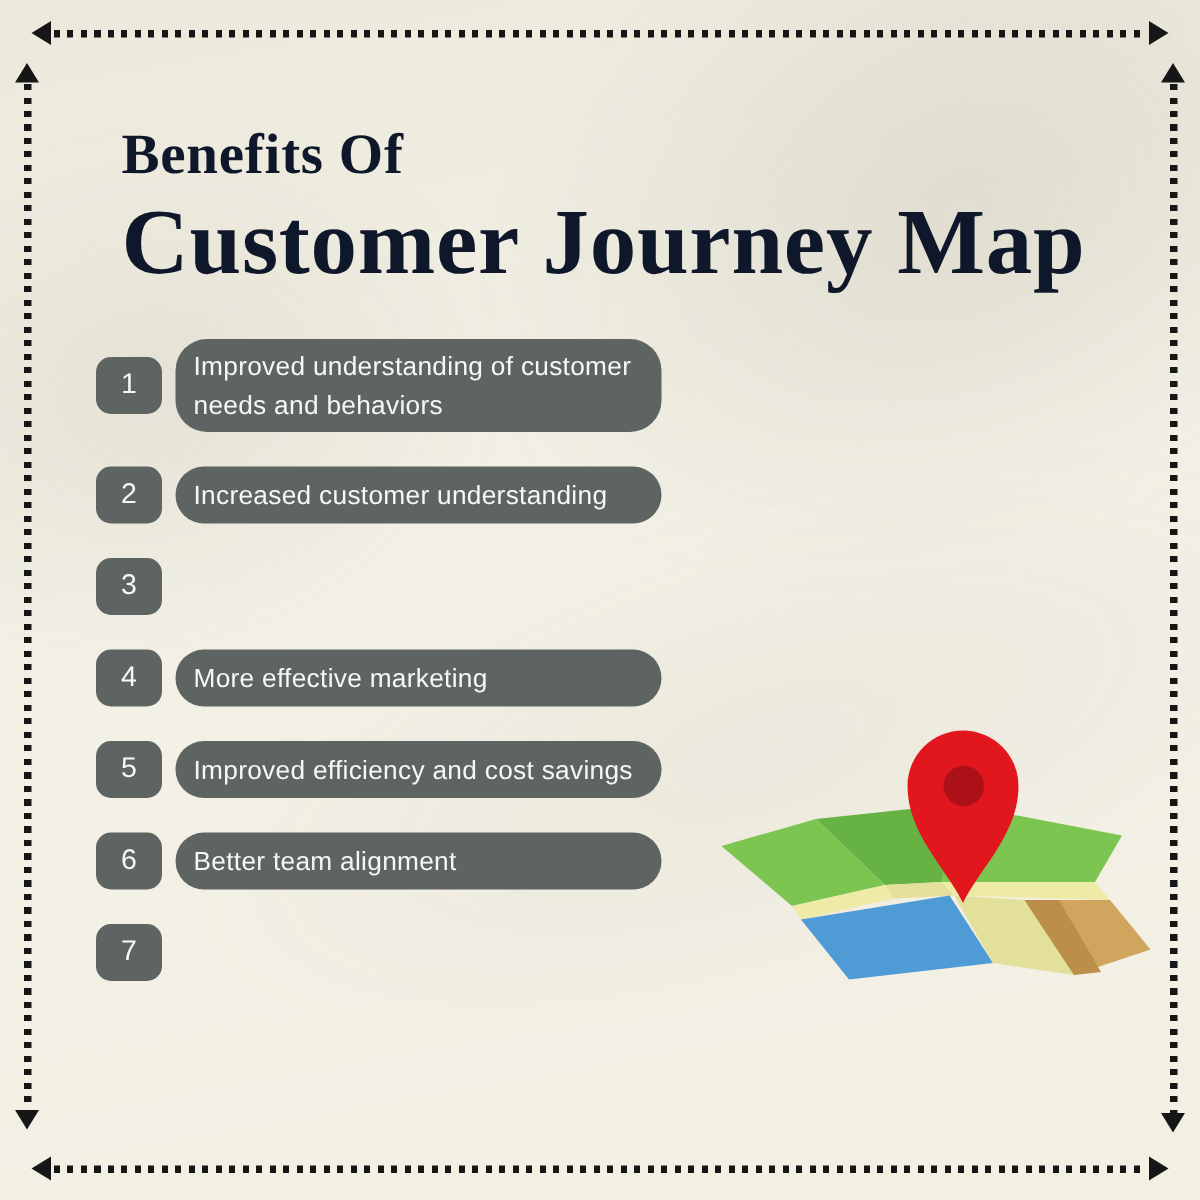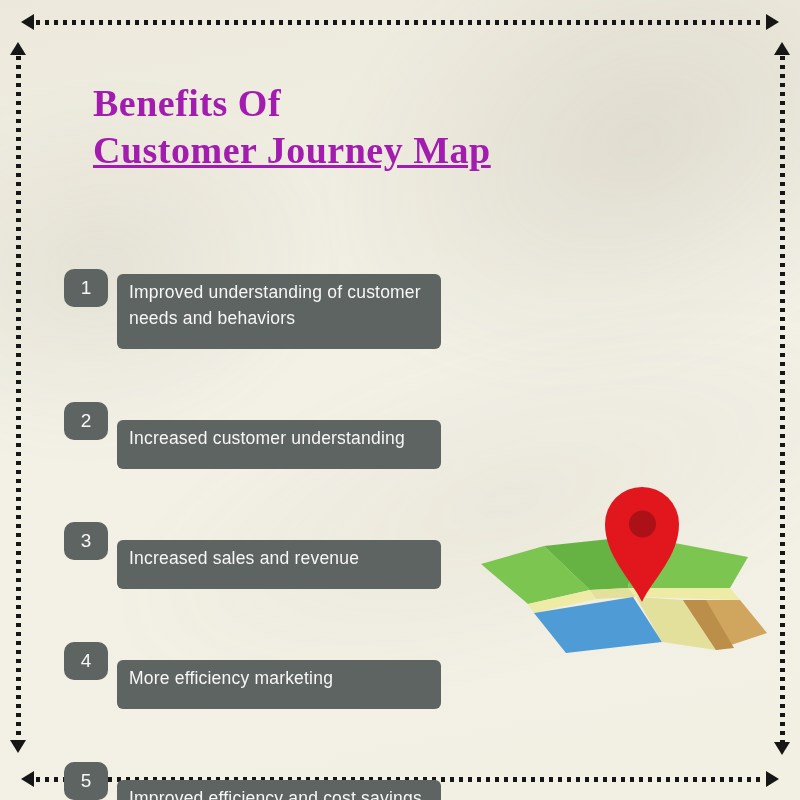--- a/index.html
+++ b/index.html
@@ -33,36 +33,36 @@
   .arr.left{border-top:8px solid transparent;border-bottom:8px solid transparent;border-right:13px solid #161616;}
   .arr.right{border-top:8px solid transparent;border-bottom:8px solid transparent;border-left:13px solid #161616;}
   .arr.up{border-left:8px solid transparent;border-right:8px solid transparent;border-bottom:13px solid #161616;}
   .arr.down{border-left:8px solid transparent;border-right:8px solid transparent;border-top:13px solid #161616;}
   .a-tl{left:21px;top:14px;} .a-tr{left:766px;top:14px;}
   .a-bl{left:21px;top:771px;} .a-br{left:766px;top:771px;}
   .a-lt{left:10px;top:42px;} .a-lb{left:10px;top:740px;}
   .a-rt{left:774px;top:42px;} .a-rb{left:774px;top:742px;}
 
   
-  .title{position:absolute;left:93px;top:84px;color:#a21caf;
+  .title{position:absolute;left:81px;top:84px;color:#0f172a;
     font-family:"Liberation Serif","DejaVu Serif",serif;font-weight:700;line-height:1.0;}
   .title .t1{font-size:38px;letter-spacing:.5px;}
-  .title .t2{font-size:38px;margin-top:9px;letter-spacing:.5px;text-decoration:underline;}
+  .title .t2{font-size:62px;margin-top:9px;letter-spacing:.5px;}
 
   
   .benefits{position:absolute;left:64px;top:226px;width:377px;
     display:flex;flex-direction:column;gap:23px;}
   .row{display:flex;align-items:center;}
   .badge{flex:0 0 44px;height:38px;background:#5e6462;border-radius:10px;
     display:flex;align-items:center;justify-content:center;
     color:#f7f7f5;font-size:19px;margin-right:9px;}
-  .bar{flex:1;min-height:38px;background:#5e6462;border-radius:6px;
+  .bar{flex:1;min-height:38px;background:#5e6462;border-radius:21px;
     display:flex;align-items:center;box-sizing:border-box;
-    padding:5px 8px 18px 12px;color:#f7f7f5;font-size:17.5px;
-    line-height:26px;letter-spacing:.2px;margin-top:48px;}
+    padding:5px 8px 5px 12px;color:#f7f7f5;font-size:17.5px;
+    line-height:26px;letter-spacing:.2px;}
 
   
   .map-wrap{position:absolute;left:478px;top:480px;width:300px;height:190px;}
 </style>
 </head>
 <body>
 
 <div class="streak s1"></div>
 <div class="streak s2"></div>
 <div class="streak s3"></div>
@@ -91,32 +91,32 @@
   <div class="row">
     <div class="badge">1</div>
     <div class="bar">Improved understanding of customer needs and behaviors</div>
   </div>
   <div class="row">
     <div class="badge">2</div>
     <div class="bar">Increased customer understanding</div>
   </div>
   <div class="row">
     <div class="badge">3</div>
-    <div class="bar">Increased sales and revenue</div>
   </div>
   <div class="row">
     <div class="badge">4</div>
-    <div class="bar">More efficiency marketing</div>
+    <div class="bar">More effective marketing</div>
   </div>
   <div class="row">
     <div class="badge">5</div>
     <div class="bar">Improved efficiency and cost savings</div>
   </div>
   <div class="row">
     <div class="badge">6</div>
+    <div class="bar">Better team alignment</div>
   </div>
   <div class="row">
     <div class="badge">7</div>
   </div>
 </div>
 
 <div class="map-wrap">
   <svg width="300" height="190" viewBox="0 0 300 190">
 
     <polygon points="3,84 66,66 112,110 50,124" fill="#7cc551"></polygon>

